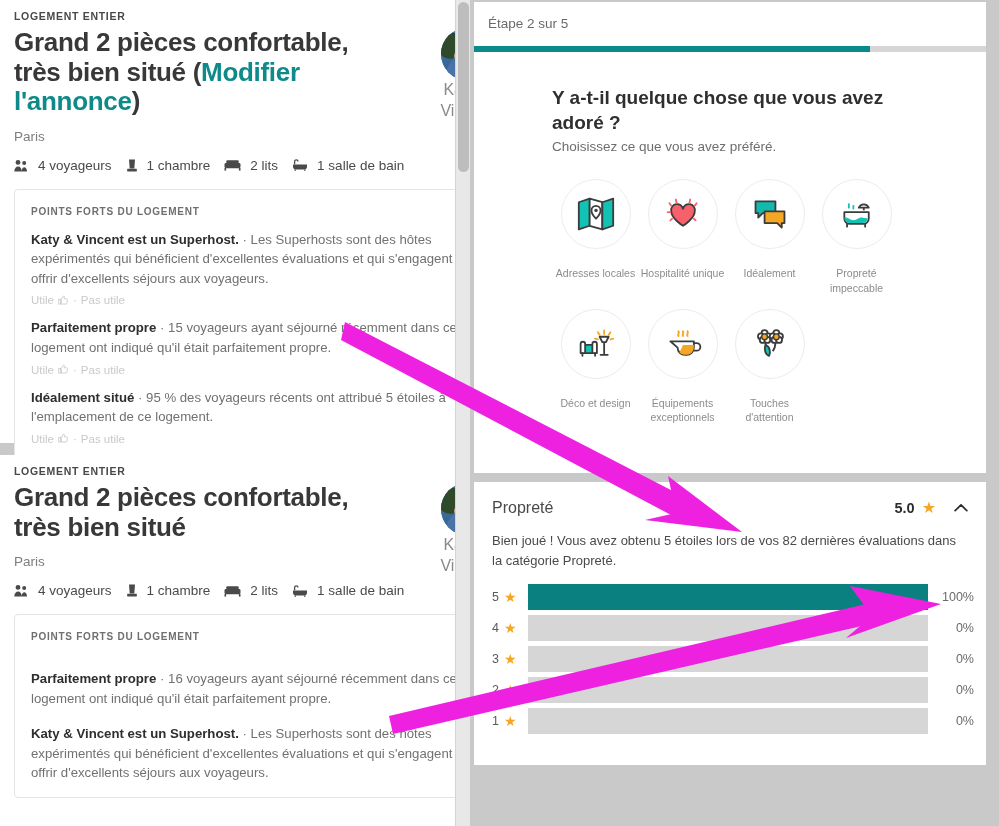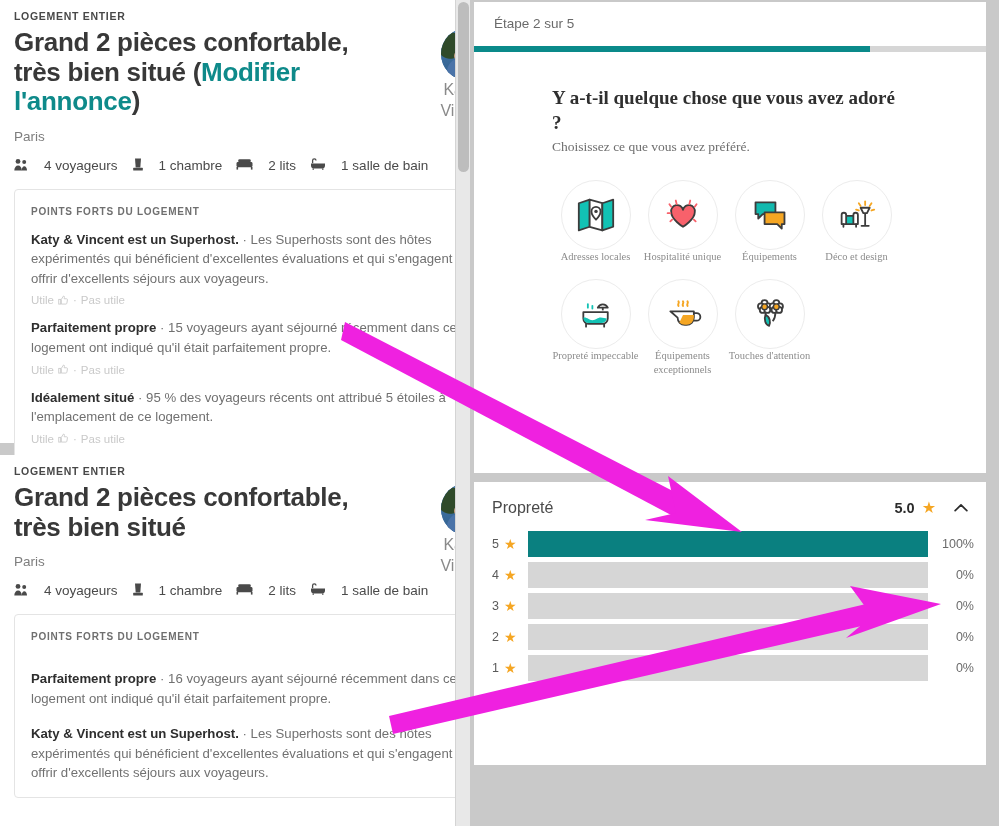--- a/index.html
+++ b/index.html
@@ -50,21 +50,21 @@
     margin-top: 12px;
   }
   .facts {
     display: flex;
     align-items: center;
     gap: 14px;
     margin-top: 14px;
     font-size: 13.5px;
     color: #4a4a4a;
   }
-  .fact { display: flex; gap: 15px; white-space: nowrap; }
+  .fact { display: flex; align-items: center; gap: 9px; white-space: nowrap; }
   .fact svg { display: block; }
 
   
   .host-block {
     position: absolute;
     right: 18px; top: 28px;
     width: 68px;
     text-align: center;
   }
   .avatar-wrap { position: relative; width: 52px; height: 52px; margin: 0 auto; }
@@ -151,31 +151,31 @@
     background: #c9c9c9;
   }
 
   #survey-panel {
     position: absolute; left: 4px; top: 2px;
     width: 514px; height: 471px;
     background: #ffffff;
   }
   .step-label {
     font-size: 13.5px; color: #6a6a6a;
-    padding: 14px 0 0 20px;
+    padding: 14px 0 0 14px;
   }
   .progress-track {
     position: absolute; left: 0; top: 44px;
     width: 514px; height: 6px;
     background: #d6d6d6;
   }
   .progress-fill {
     height: 6px; background: #0a8a8a;
   }
-  .survey-body { padding: 55px 0 0 78px; font-family: Liberation Serif, serif; }
+  .survey-body { padding: 55px 0 0 78px; }
   .survey-q {
     font-size: 19px; font-weight: 700; color: #2f2f2f;
     line-height: 1.3; max-width: 345px;
   }
   .survey-sub {
     font-size: 13.5px; color: #6e6e6e; margin-top: 4px;
   }
   .icon-grid {
     margin-top: 25px;
     display: grid;
@@ -186,21 +186,21 @@
   .icon-cell { text-align: center; width: 87px; }
   .icon-circle {
     width: 70px; height: 70px; border-radius: 50%;
     border: 1px solid #ececec;
     margin: 0 auto;
     display: flex; align-items: center; justify-content: center;
     background: #fff;
   }
   .icon-label {
     font-size: 10.5px; color: #8c8c8c;
-    margin-top: 0; line-height: 1.35;
+    margin-top: 17px; line-height: 1.35;
   }
 
   
   #rating-panel {
     position: absolute; left: 4px; top: 482px;
     width: 514px; height: 283px;
     background: #ffffff;
   }
   .rating-head {
     display: flex; align-items: center;
@@ -504,21 +504,38 @@
             <div class="icon-label">Hospitalité unique</div>
           </div>
 
           <div class="icon-cell">
             <div class="icon-circle">
               <svg width="40" height="38" viewBox="0 0 44 42">
                 <path d="M6 7h22v13H14l-5 5v-5H6z" fill="#12b9ae" stroke="#3c3c3c" stroke-width="2" stroke-linejoin="round"></path>
                 <path d="M16 18h22v13h-3v5l-5-5H16z" fill="#f5a623" stroke="#3c3c3c" stroke-width="2" stroke-linejoin="round"></path>
               </svg>
             </div>
-            <div class="icon-label">Équipements</div>
+            <div class="icon-label">Idéalement</div>
+          </div>
+
+          <div class="icon-cell">
+            <div class="icon-circle">
+              <svg width="40" height="38" viewBox="0 0 44 42">
+                <path d="M24 14a6 6 0 0 1 11 0z" fill="#ffffff" stroke="#3c3c3c" stroke-width="2" stroke-linejoin="round"></path>
+                <path d="M29.5 14v3" stroke="#3c3c3c" stroke-width="2"></path>
+                <path d="M8 19h27v7a6 6 0 0 1-6 6H14a6 6 0 0 1-6-6z" fill="#ffffff" stroke="#3c3c3c" stroke-width="2" stroke-linejoin="round"></path>
+                <path d="M9 25c4 0 5 3 9 3s6-3 9-3 5 1 7 1v-1a6 6 0 0 1-6 6H14a6 6 0 0 1-6-6z" fill="#12c2b4"></path>
+                <path d="M11 32v3M31 32v3" stroke="#3c3c3c" stroke-width="2" stroke-linecap="round"></path>
+                <g stroke="#12c2b4" stroke-width="2" stroke-linecap="round">
+                  <path d="M13 10v4"></path>
+                    <path d="M18 12v3"></path>
+                </g>
+              </svg>
+            </div>
+            <div class="icon-label">Propreté impeccable</div>
           </div>
 
           <div class="icon-cell">
             <div class="icon-circle">
               <svg width="40" height="38" viewBox="0 0 44 42">
                 <path d="M26 13h10l-3 6h-4z" fill="#ffffff" stroke="#3c3c3c" stroke-width="2" stroke-linejoin="round"></path>
                 <path d="M31 19v14" stroke="#3c3c3c" stroke-width="2"></path>
                 <path d="M27 33h8" stroke="#3c3c3c" stroke-width="2" stroke-linecap="round"></path>
                 <g stroke="#f5a623" stroke-width="2" stroke-linecap="round">
                   <path d="M31 6v4"></path>
@@ -527,37 +544,20 @@
                     <path d="M21 15l3 1"></path>
                     <path d="M41 15l-3 1"></path>
                 </g>
                 <path d="M7 22h14v9H7z" fill="#14c3b6" stroke="#3c3c3c" stroke-width="2" stroke-linejoin="round"></path>
                 <path d="M5 21a2.5 2.5 0 0 1 5 0v10H5z" fill="#ffffff" stroke="#3c3c3c" stroke-width="2" stroke-linejoin="round"></path>
                 <path d="M18 21a2.5 2.5 0 0 1 5 0v10h-5z" fill="#ffffff" stroke="#3c3c3c" stroke-width="2" stroke-linejoin="round"></path>
                 <path d="M7 31v3M21 31v3" stroke="#3c3c3c" stroke-width="2" stroke-linecap="round"></path>
               </svg>
             </div>
             <div class="icon-label">Déco et design</div>
-          </div>
-
-          <div class="icon-cell">
-            <div class="icon-circle">
-              <svg width="40" height="38" viewBox="0 0 44 42">
-                <path d="M24 14a6 6 0 0 1 11 0z" fill="#ffffff" stroke="#3c3c3c" stroke-width="2" stroke-linejoin="round"></path>
-                <path d="M29.5 14v3" stroke="#3c3c3c" stroke-width="2"></path>
-                <path d="M8 19h27v7a6 6 0 0 1-6 6H14a6 6 0 0 1-6-6z" fill="#ffffff" stroke="#3c3c3c" stroke-width="2" stroke-linejoin="round"></path>
-                <path d="M9 25c4 0 5 3 9 3s6-3 9-3 5 1 7 1v-1a6 6 0 0 1-6 6H14a6 6 0 0 1-6-6z" fill="#12c2b4"></path>
-                <path d="M11 32v3M31 32v3" stroke="#3c3c3c" stroke-width="2" stroke-linecap="round"></path>
-                <g stroke="#12c2b4" stroke-width="2" stroke-linecap="round">
-                  <path d="M13 10v4"></path>
-                    <path d="M18 12v3"></path>
-                </g>
-              </svg>
-            </div>
-            <div class="icon-label">Propreté impeccable</div>
           </div>
 
           <div class="icon-cell">
             <div class="icon-circle">
               <svg width="40" height="38" viewBox="0 0 44 42">
                 <g stroke="#f5a623" stroke-width="2.2" stroke-linecap="round" fill="none">
                   <path d="M17 12c-1.5-2 1.5-3 0-5"></path>
                     <path d="M22 12c-1.5-2 1.5-3 0-5"></path>
                     <path d="M27 12c-1.5-2 1.5-3 0-5"></path>
                 </g>
@@ -602,20 +602,21 @@
     <div id="rating-panel">
       <div class="rating-head">
         <div class="rating-title">Propreté</div>
         <div class="rating-score">5.0</div>
         <div class="rating-star">★</div>
         <svg class="chevron-up" viewBox="0 0 20 20">
           <path d="M3.5 13 10 6.5 16.5 13" fill="none" stroke="#2b2b2b" stroke-width="1.9" stroke-linecap="round" stroke-linejoin="round"></path>
         </svg>
       </div>
 
+      <div class="rating-msg">Bien joué ! Vous avez obtenu 5 étoiles lors de vos 82 dernières évaluations dans la catégorie Propreté.</div>
 
       <div class="bars">
         <div class="bar-row">
           <div class="bar-label">
               <span>5</span>
               <span class="s">★</span>
             </div>
           <div class="bar-track">
               <div class="bar-fill" style="width: 100%;"></div>
             </div>

